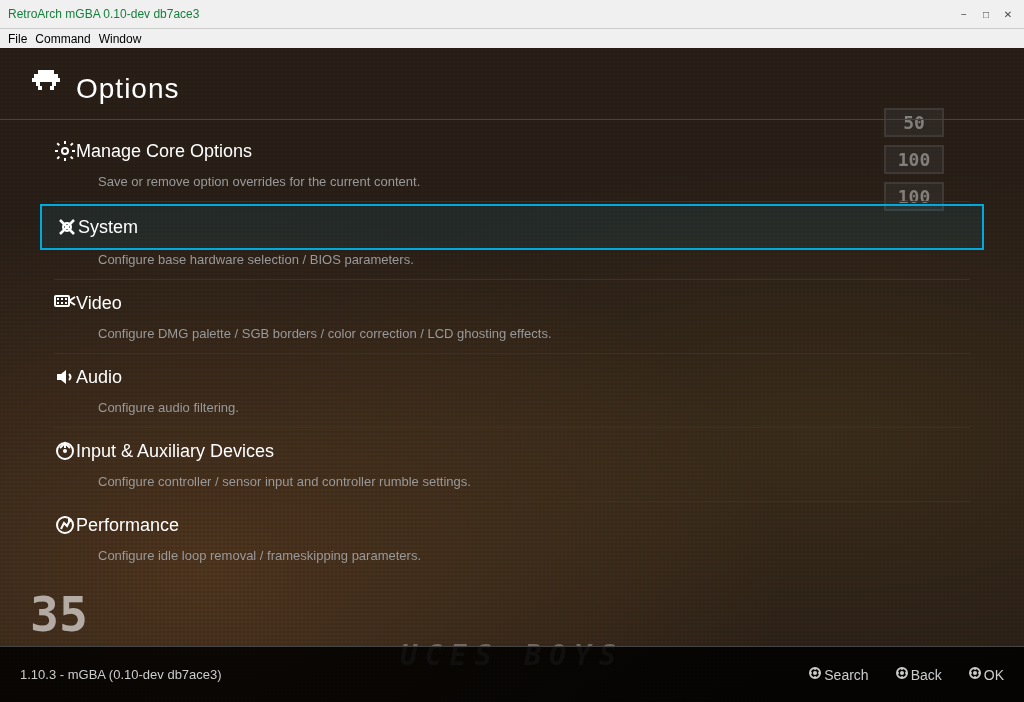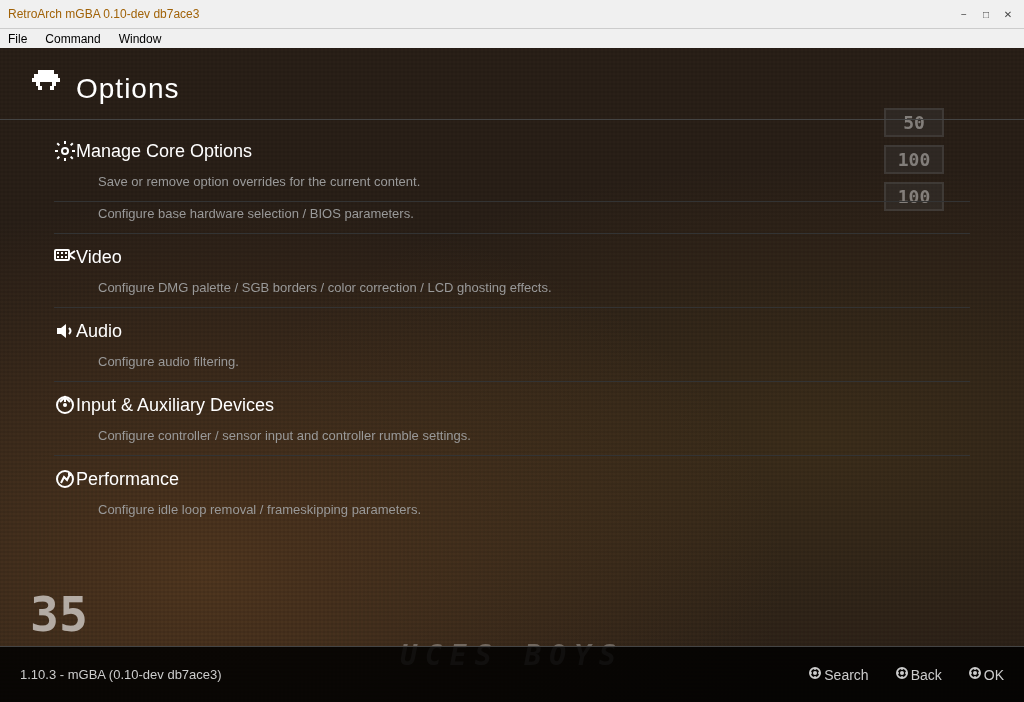--- a/index.html
+++ b/index.html
@@ -18,21 +18,21 @@
       background: #f0f0f0;
       height: 28px;
       display: flex;
       align-items: center;
       justify-content: space-between;
       padding: 0 8px;
       flex-shrink: 0;
     }
     .title-bar-title {
       font-size: 12px;
-      color: #a16207;
+      color: #15803d;
     }
     .title-bar-controls {
       display: flex;
       gap: 6px;
     }
     .title-btn {
       width: 16px;
       height: 16px;
       font-size: 10px;
       display: flex;
@@ -42,21 +42,21 @@
       color: #444;
     }
 
     
     .menu-bar {
       background: #f0f0f0;
       height: 20px;
       display: flex;
       align-items: center;
       padding: 0 4px;
-      gap: 10px;
+      gap: 0;
       border-top: 1px solid #ccc;
       flex-shrink: 0;
     }
     .menu-item {
       font-size: 12px;
       color: #000;
       cursor: pointer;
       padding: 0 4px;
     }
 
@@ -313,20 +313,30 @@
             <svg width="22" height="22" viewBox="0 0 22 22" fill="white">
               <circle cx="11" cy="11" r="3" fill="none" stroke="white" stroke-width="2"></circle>
               <path d="M11 1v3M11 18v3M1 11h3M18 11h3M3.22 3.22l2.12 2.12M16.66 16.66l2.12 2.12M3.22 18.78l2.12-2.12M16.66 5.34l2.12-2.12" stroke="white" stroke-width="2"></path>
             </svg>
           </span>
           <span class="menu-row-label">Manage Core Options</span>
         </div>
         <div class="menu-desc">Save or remove option overrides for the current content.</div>
         <hr class="menu-divider">
 
+        <div class="menu-row active">
+          <span class="menu-row-icon svg-icon">
+            <svg width="22" height="22" viewBox="0 0 22 22" fill="white">
+              <line x1="4" y1="4" x2="18" y2="18" stroke="white" stroke-width="2.5"></line>
+              <line x1="4" y1="18" x2="18" y2="4" stroke="white" stroke-width="2.5"></line>
+              <circle cx="11" cy="11" r="4" fill="none" stroke="white" stroke-width="2"></circle>
+            </svg>
+          </span>
+          <span class="menu-row-label">System</span>
+        </div>
         <div class="menu-desc">Configure base hardware selection / BIOS parameters.</div>
         <hr class="menu-divider">
 
         <div class="menu-row">
           <span class="menu-row-icon svg-icon">
             <svg width="22" height="22" viewBox="0 0 22 22" fill="white">
               <rect x="1" y="4" width="14" height="10" rx="1" fill="none" stroke="white" stroke-width="2"></rect>
               <rect x="3" y="6" width="2" height="2"></rect>
               <rect x="7" y="6" width="2" height="2"></rect>
               <rect x="11" y="6" width="2" height="2"></rect>

